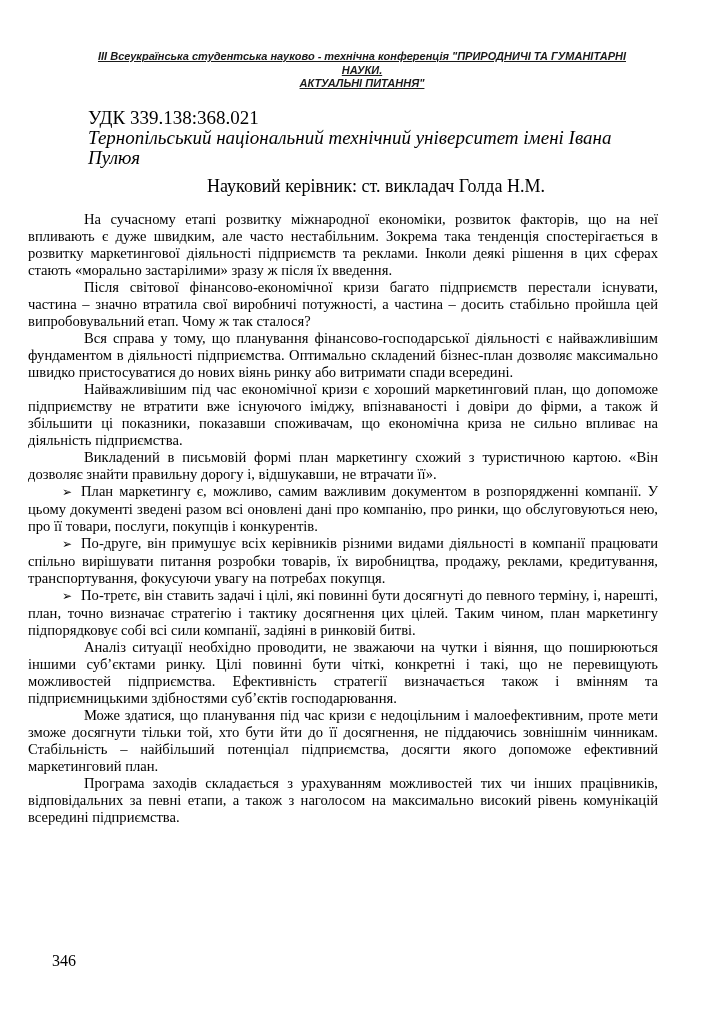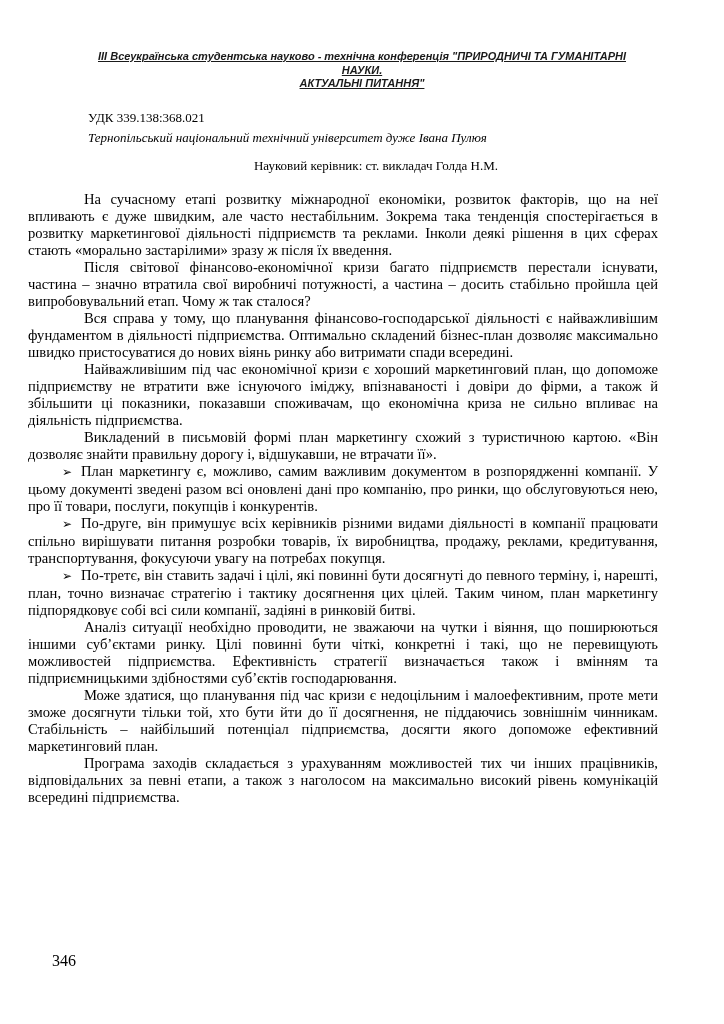--- a/index.html
+++ b/index.html
@@ -31,37 +31,37 @@
     line-height: 13.5px;
     font-weight: bold;
     font-style: italic;
     text-decoration: underline;
     white-space: pre-line;
     color: #1a1a1a;
   }
   
   .meta {
     margin: 17px 66px 0 88px;
-    font-size: 13px;
+    font-size: 19px;
     line-height: 20px;
   }
   .meta .affiliation { font-style: italic; }
   
   .paper-title {
     margin: 12px 42px 0 42px;
     text-align: center;
     font-size: 16px;
     line-height: 21px;
     font-weight: bold;
     white-space: pre-line;
   }
   .advisor {
     margin-top: 8px;
     text-align: center;
-    font-size: 13px;
+    font-size: 18px;
     line-height: 20px;
     padding-left: 28px;
   }
   
   .body-text {
     margin: 15px 66px 0 28px;
     text-align: justify;
     font-size: 14.6px;
     line-height: 17px;
   }
@@ -90,21 +90,21 @@
 
 <div class="page">
 
   <div class="conf-header">
     <span class="conf-text">ІІІ Всеукраїнська студентська науково - технічна конференція "ПРИРОДНИЧІ ТА ГУМАНІТАРНІ НАУКИ.
 АКТУАЛЬНІ ПИТАННЯ"</span>
   </div>
 
   <div class="meta">
     <div>УДК 339.138:368.021</div>
-    <div class="affiliation">Тернопільський національний технічний університет дуже Івана Пулюя</div>
+    <div class="affiliation">Тернопільський національний технічний університет імені Івана Пулюя</div>
   </div>
 
 
   <div class="advisor">Науковий керівник: ст. викладач Голда Н.М.</div>
 
   <div class="body-text">
     <p>На сучасному етапі розвитку міжнародної економіки, розвиток факторів, що на неї впливають є дуже швидким, але часто нестабільним. Зокрема така тенденція спостерігається в розвитку маркетингової діяльності підприємств та реклами. Інколи деякі рішення в цих сферах стають «морально застарілими» зразу ж після їх введення.</p>
     <p>Після світової фінансово-економічної кризи багато підприємств перестали існувати, частина – значно втратила свої виробничі потужності, а частина – досить стабільно пройшла цей випробовувальний етап. Чому ж так сталося?</p>
     <p>Вся справа у тому, що планування фінансово-господарської діяльності є найважливішим фундаментом в діяльності підприємства. Оптимально складений бізнес-план дозволяє максимально швидко пристосуватися до нових віянь ринку або витримати спади всередині.</p>
     <p>Найважливішим під час економічної кризи є хороший маркетинговий план, що допоможе підприємству не втратити вже існуючого іміджу, впізнаваності і довіри до фірми, а також й збільшити ці показники, показавши споживачам, що економічна криза не сильно впливає на діяльність підприємства.</p>

